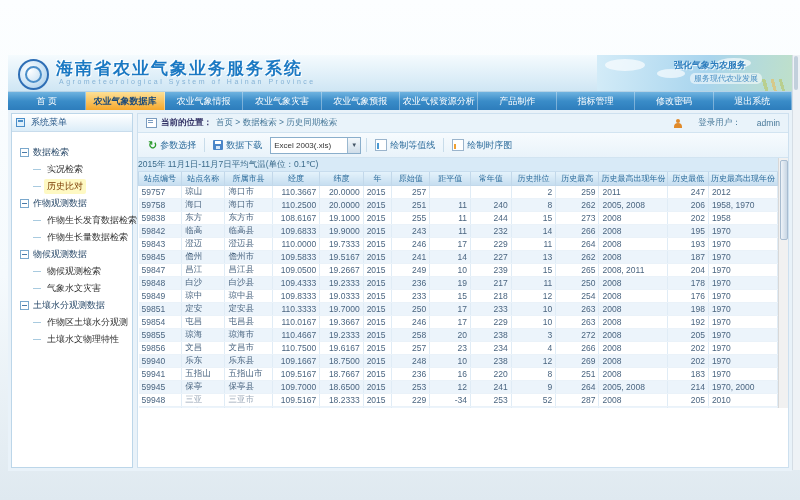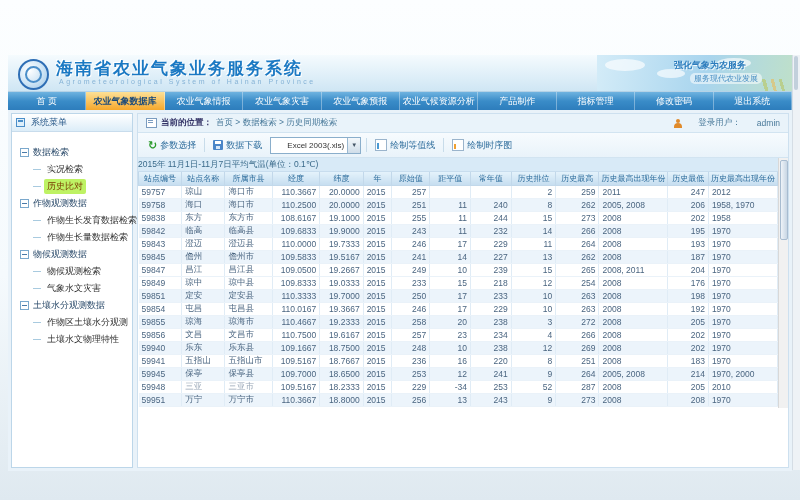--- a/index.html
+++ b/index.html
@@ -42,21 +42,21 @@
                   font-size:9px;color:#2a5a8a;padding-left:19px;position:relative;}
   .sidebar-header .menu-icon{position:absolute;left:4px;top:4px;width:9px;height:9px;border:1px solid #4a8ec9;background:#dff0fb;box-sizing:border-box;}
   .sidebar-header .menu-icon:after{content:"";position:absolute;left:1px;top:1px;width:5px;height:2px;background:#4a8ec9;}
   .tree{padding:12px 2px 0 8px;}
   .tree-group-row{display:flex;align-items:center;height:17px;font-size:9px;color:#2a4a6a;cursor:pointer;white-space:nowrap;}
   .tree-exp{width:9px;height:9px;box-sizing:border-box;border:1px solid #7aa8cc;background:#fff;margin-right:4px;position:relative;flex:none;}
   .tree-exp:after{content:"";position:absolute;left:1px;top:3px;width:5px;height:1px;background:#4a7aa8;}
   .tree-item{display:flex;align-items:center;height:17px;margin-left:13px;font-size:9px;color:#333;cursor:pointer;white-space:nowrap;}
   .tree-dash{width:8px;height:1px;background:#a8cadf;margin-right:3px;flex:none;}
   .tree-item .lbl{padding:1px 3px;border-radius:2px;}
-  .tree-item.selected .lbl{background:#bef264;color:#7a3a00;font-family:Liberation Mono, monospace;}
+  .tree-item.selected .lbl{background:#fef9c3;color:#7a3a00;font-family:Liberation Mono, monospace;}
 
   
   .main{flex:1;background:#fff;border:1px solid #cde0ef;box-sizing:border-box;display:flex;flex-direction:column;min-width:0;}
   .crumb-bar{height:18px;flex:none;display:flex;align-items:center;justify-content:space-between;background:#e9f3fa;
              border-bottom:1px solid #d2e4f1;padding:0 8px;font-size:8.5px;color:#4a7a9a;}
   .crumb-left{display:flex;align-items:center;gap:4px;}
   .doc-icon{width:9px;height:8px;border:1px solid #7a9cc0;background:#fff;position:relative;flex:none;}
   .doc-icon:after{content:"";position:absolute;left:1px;top:1px;width:5px;height:1px;background:#7a9cc0;box-shadow:0 2px 0 #7a9cc0;}
   .crumb-label{color:#336;font-weight:bold;}
   .crumb-right{display:flex;align-items:center;gap:16px;}
@@ -65,21 +65,21 @@
   .person-icon:after{content:"";position:absolute;left:0;top:4px;width:8px;height:5px;border-radius:4px 4px 0 0;background:#e08a2a;}
 
   .toolbar{height:24px;flex:none;display:flex;align-items:center;gap:5px;background:linear-gradient(#f7fbfe,#e9f3fa);
            border-bottom:1px solid #d2e4f1;padding:0 7px;font-size:9px;color:#2a6a9a;}
   .tb-btn{display:flex;align-items:center;gap:3px;padding:2px 3px;cursor:pointer;white-space:nowrap;}
   .tb-sep{width:1px;height:14px;background:#c8dcea;}
   .icon-refresh{color:#2a9a2a;font-size:11px;line-height:10px;font-weight:bold;}
   .icon-disk{width:10px;height:10px;background:#4a86c8;border-radius:1px;position:relative;flex:none;}
   .icon-disk:before{content:"";position:absolute;left:2px;top:1px;width:6px;height:3px;background:#fff;}
   .icon-disk:after{content:"";position:absolute;left:3px;bottom:1px;width:4px;height:3px;background:#d8e8f8;}
-  .format-select{display:flex;align-items:center;border:1px solid #8aaecb;background:#fff;height:15px;cursor:pointer;text-align:right;}
+  .format-select{display:flex;align-items:center;border:1px solid #8aaecb;background:#fff;height:15px;cursor:pointer;}
   .format-select .val{font-size:8px;color:#333;padding:0 3px;width:70px;white-space:nowrap;overflow:hidden;}
   .format-select .arrow{width:12px;height:100%;background:linear-gradient(#f4f8fb,#cfdde9);border-left:1px solid #9ab8d0;
                         display:flex;align-items:center;justify-content:center;font-size:6px;color:#456;}
   .icon-chart{width:10px;height:10px;border:1px solid #9ab4cc;background:#fff;position:relative;flex:none;}
   .icon-chart.blue:after{content:"";position:absolute;left:1px;bottom:1px;width:2px;height:6px;background:#4a9ad4;
        box-shadow:3px 2px 0 -1px #7ac04a,6px -1px 0 -1px #4a9ad4;}
   .icon-chart.orange:after{content:"";position:absolute;left:1px;bottom:1px;width:2px;height:5px;background:#f0a030;
        box-shadow:3px 1px 0 -1px #e8742a,6px -2px 0 -1px #f0c050;}
 
   .table-zone{flex:none;display:flex;height:250px;overflow:hidden;}
@@ -379,20 +379,36 @@
                   <td class="l">2015</td>
                   <td class="r">249</td>
                   <td class="r">10</td>
                   <td class="r">239</td>
                   <td class="r">15</td>
                   <td class="r">265</td>
                   <td class="l">2008, 2011</td>
                   <td class="r">204</td>
                   <td class="l">1970</td>
                 </tr>
+                <tr class="alt">
+                  <td class="l">59848</td>
+                  <td class="l">白沙</td>
+                  <td class="l">白沙县</td>
+                  <td class="r">109.4333</td>
+                  <td class="r">19.2333</td>
+                  <td class="l">2015</td>
+                  <td class="r">236</td>
+                  <td class="r">19</td>
+                  <td class="r">217</td>
+                  <td class="r">11</td>
+                  <td class="r">250</td>
+                  <td class="l">2008</td>
+                  <td class="r">178</td>
+                  <td class="l">1970</td>
+                </tr>
                 <tr>
                   <td class="l">59849</td>
                   <td class="l">琼中</td>
                   <td class="l">琼中县</td>
                   <td class="r">109.8333</td>
                   <td class="r">19.0333</td>
                   <td class="l">2015</td>
                   <td class="r">233</td>
                   <td class="r">15</td>
                   <td class="r">218</td>

